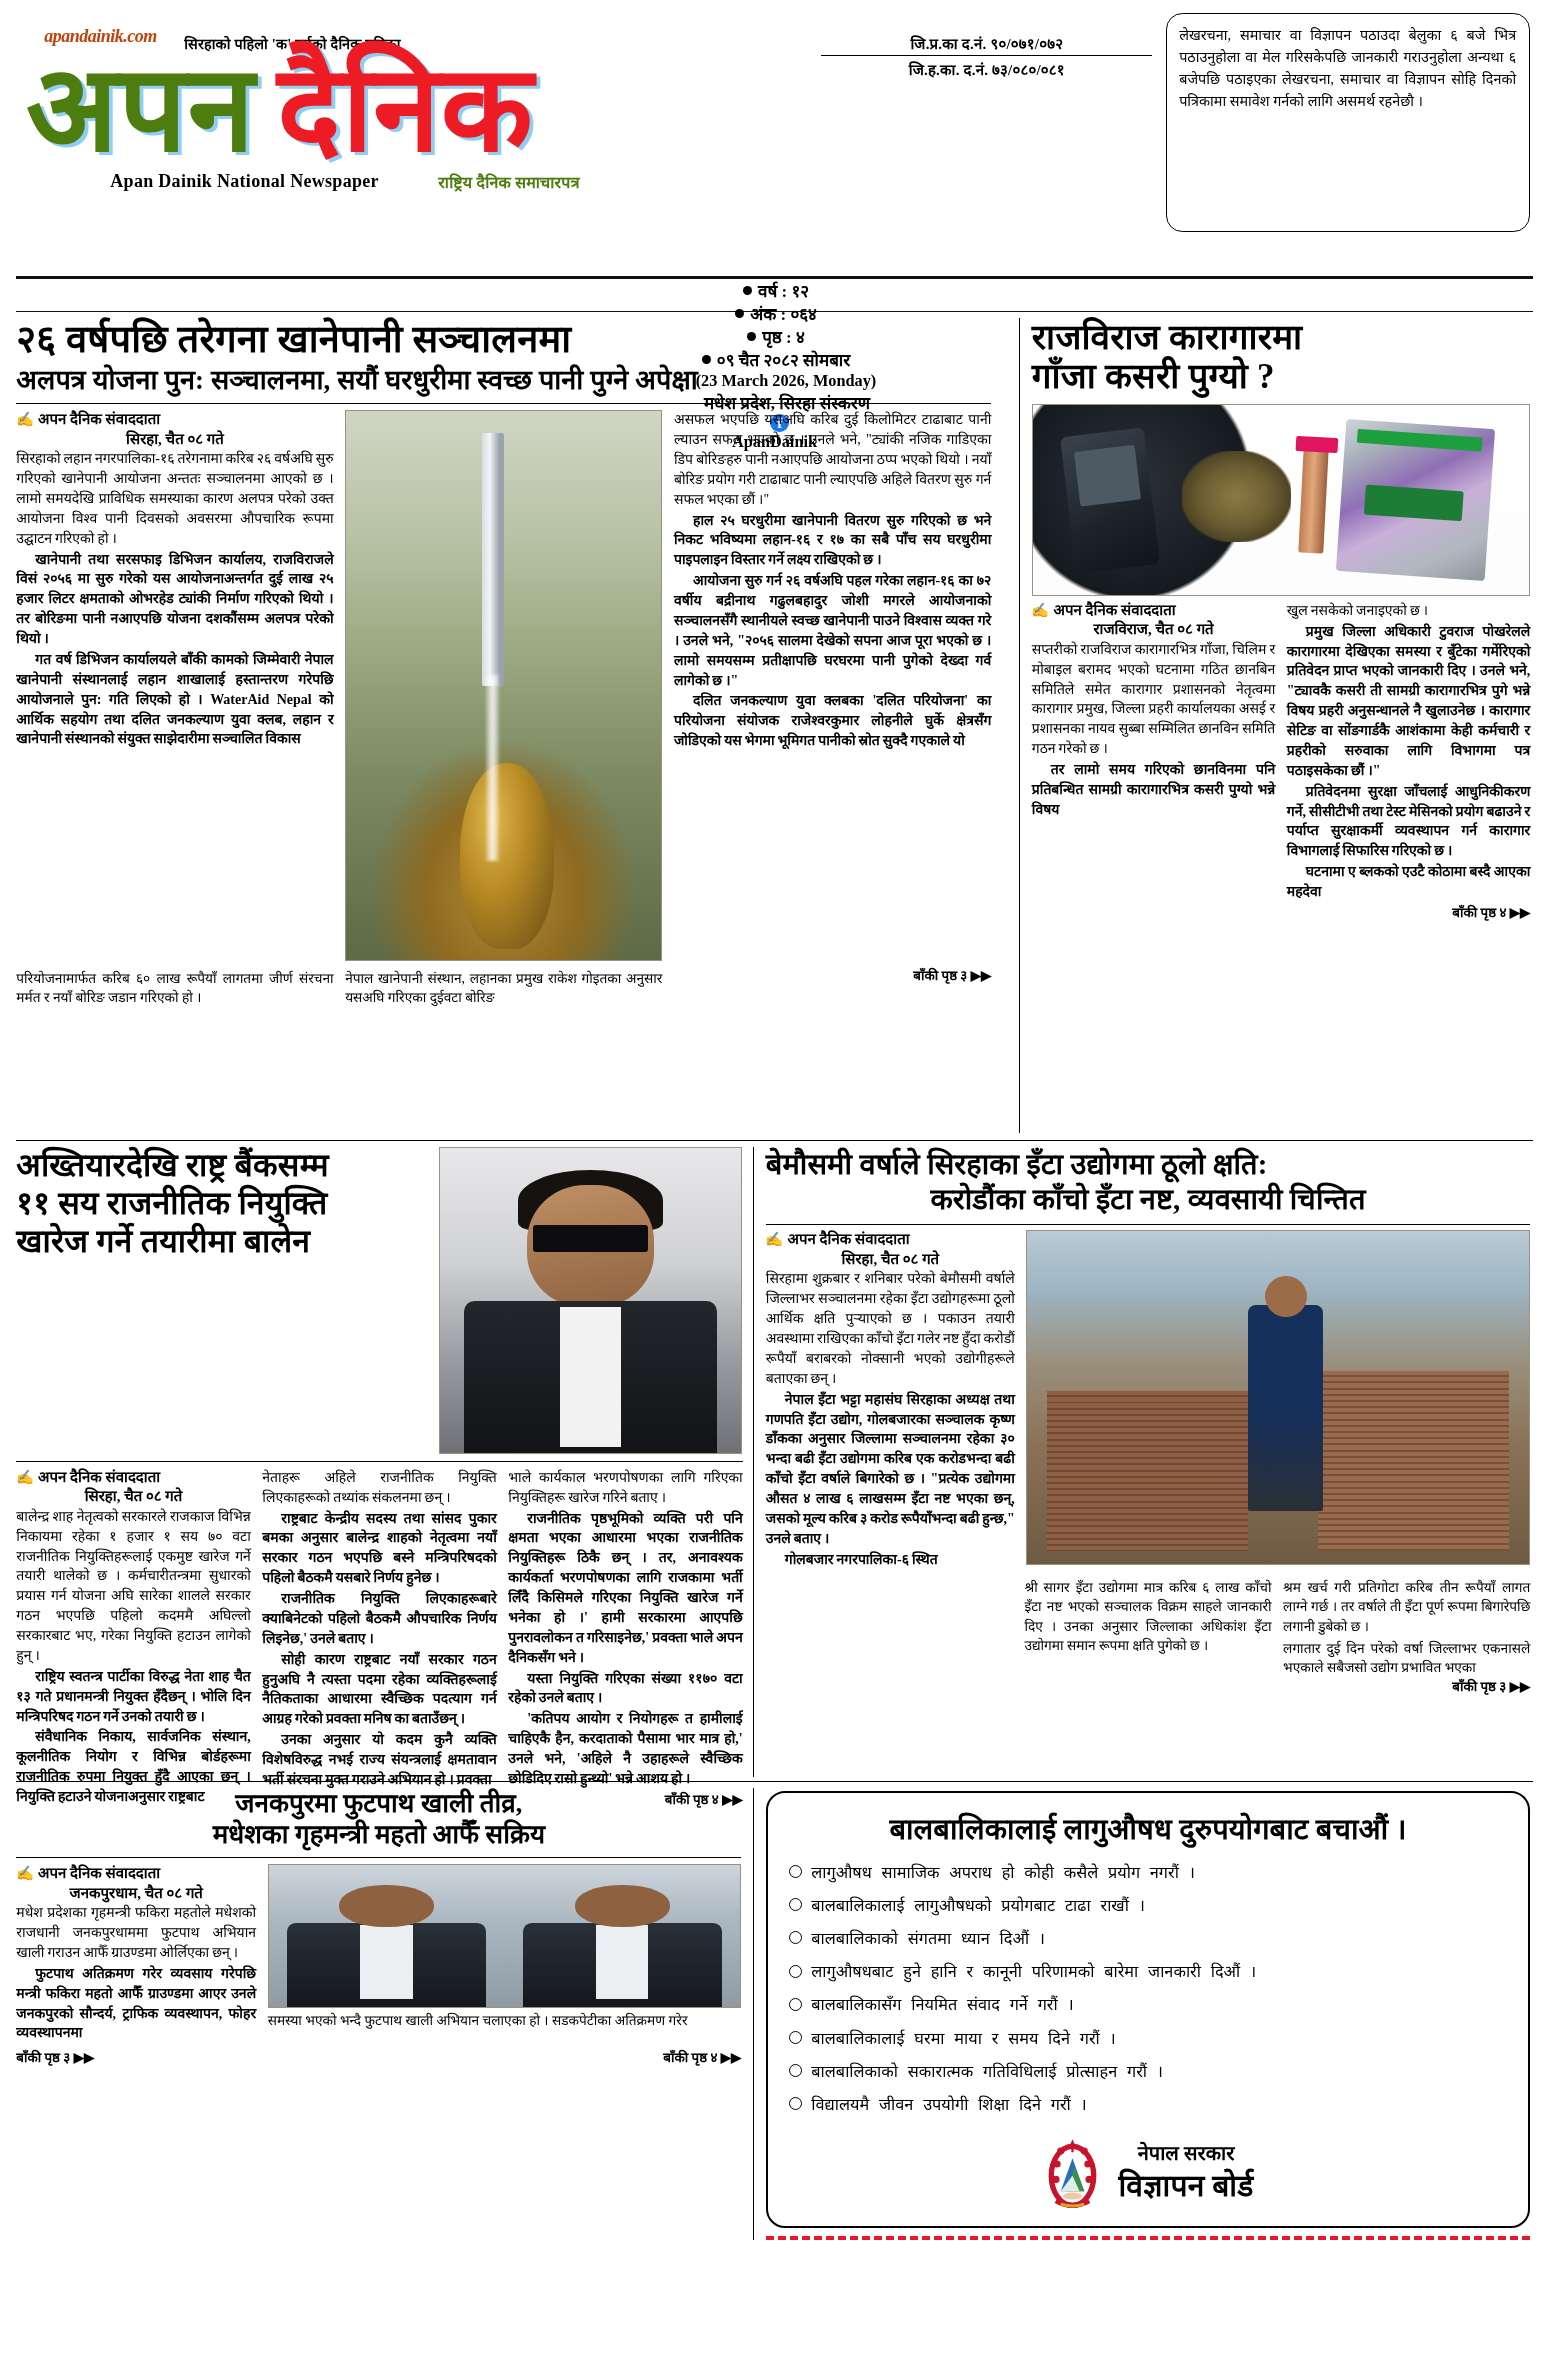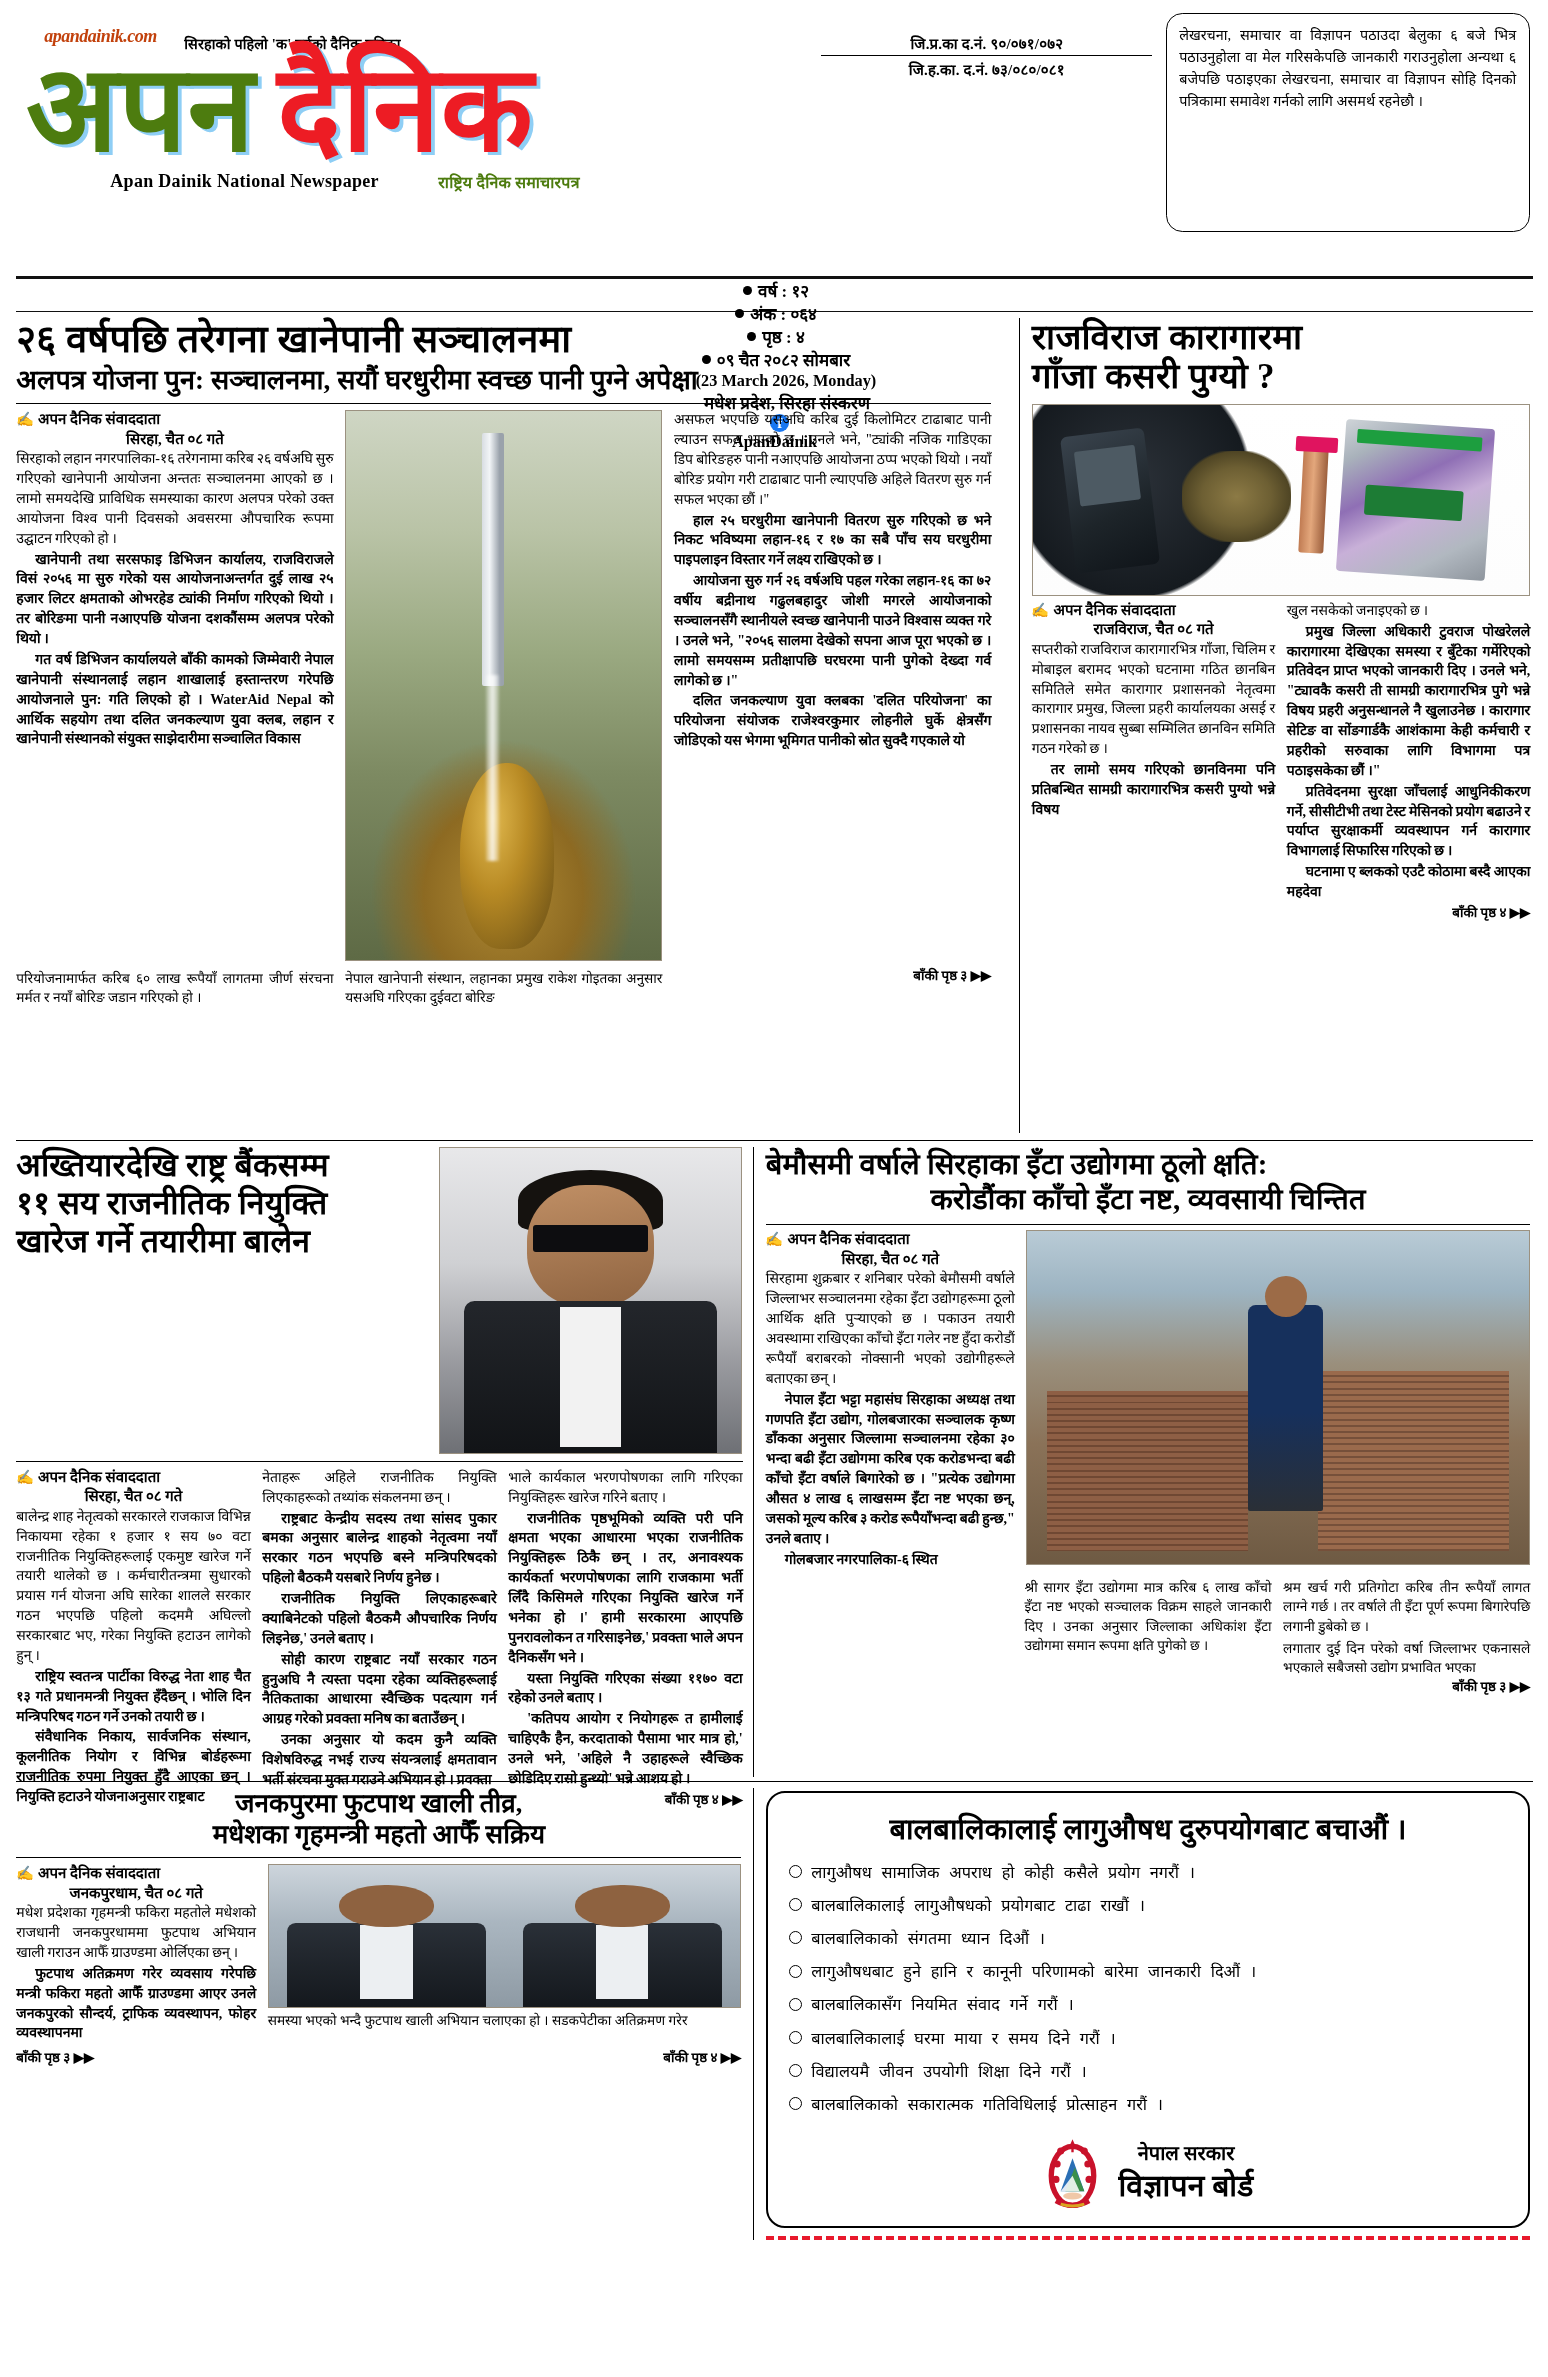--- a/index.html
+++ b/index.html
@@ -518,25 +518,25 @@
           <div class="ad-item">
             <span class="ad-dot"></span>
             <span>बालबालिकासँग नियमित संवाद गर्ने गरौं ।</span>
           </div>
           <div class="ad-item">
             <span class="ad-dot"></span>
             <span>बालबालिकालाई घरमा माया र समय दिने गरौं ।</span>
           </div>
           <div class="ad-item">
             <span class="ad-dot"></span>
+            <span>बालबालिकाको सकारात्मक गतिविधिलाई प्रोत्साहन गरौं ।</span>
+          </div>
+          <div class="ad-item">
+            <span class="ad-dot"></span>
             <span>विद्यालयमै जीवन उपयोगी शिक्षा दिने गरौं ।</span>
-          </div>
-          <div class="ad-item">
-            <span class="ad-dot"></span>
-            <span>बालबालिकाको सकारात्मक गतिविधिलाई प्रोत्साहन गरौं ।</span>
           </div>
         </div>
 
         <div class="ad-foot">
           <div class="emblem">
             <svg viewBox="0 0 100 132" width="59" height="79" aria-hidden="true">
               <ellipse cx="50" cy="70" rx="36" ry="50" fill="none" stroke="#c9122b" stroke-width="9"></ellipse>
               <path d="M22 112 Q50 128 78 112" fill="none" stroke="#c9122b" stroke-width="9"></path>
               <path d="M30 96 L50 40 L70 96 Z" fill="#2a6fb5"></path>
               <path d="M38 96 L54 56 L70 96 Z" fill="#3a8f4a"></path>

